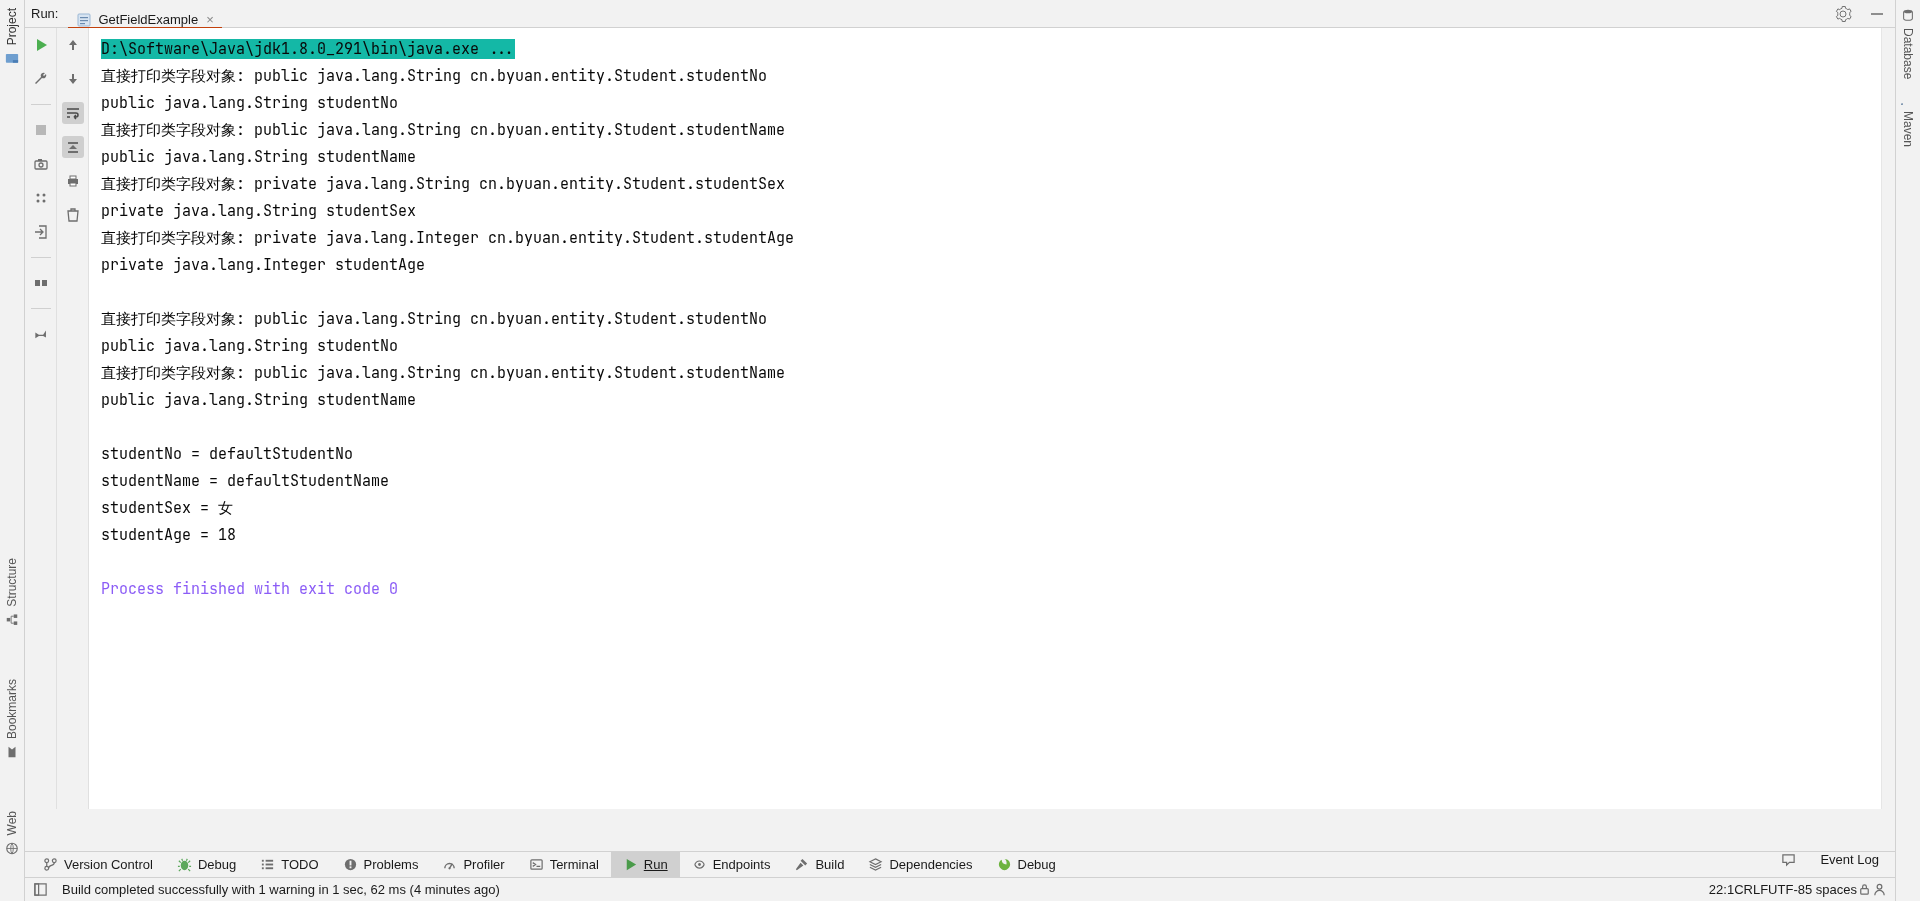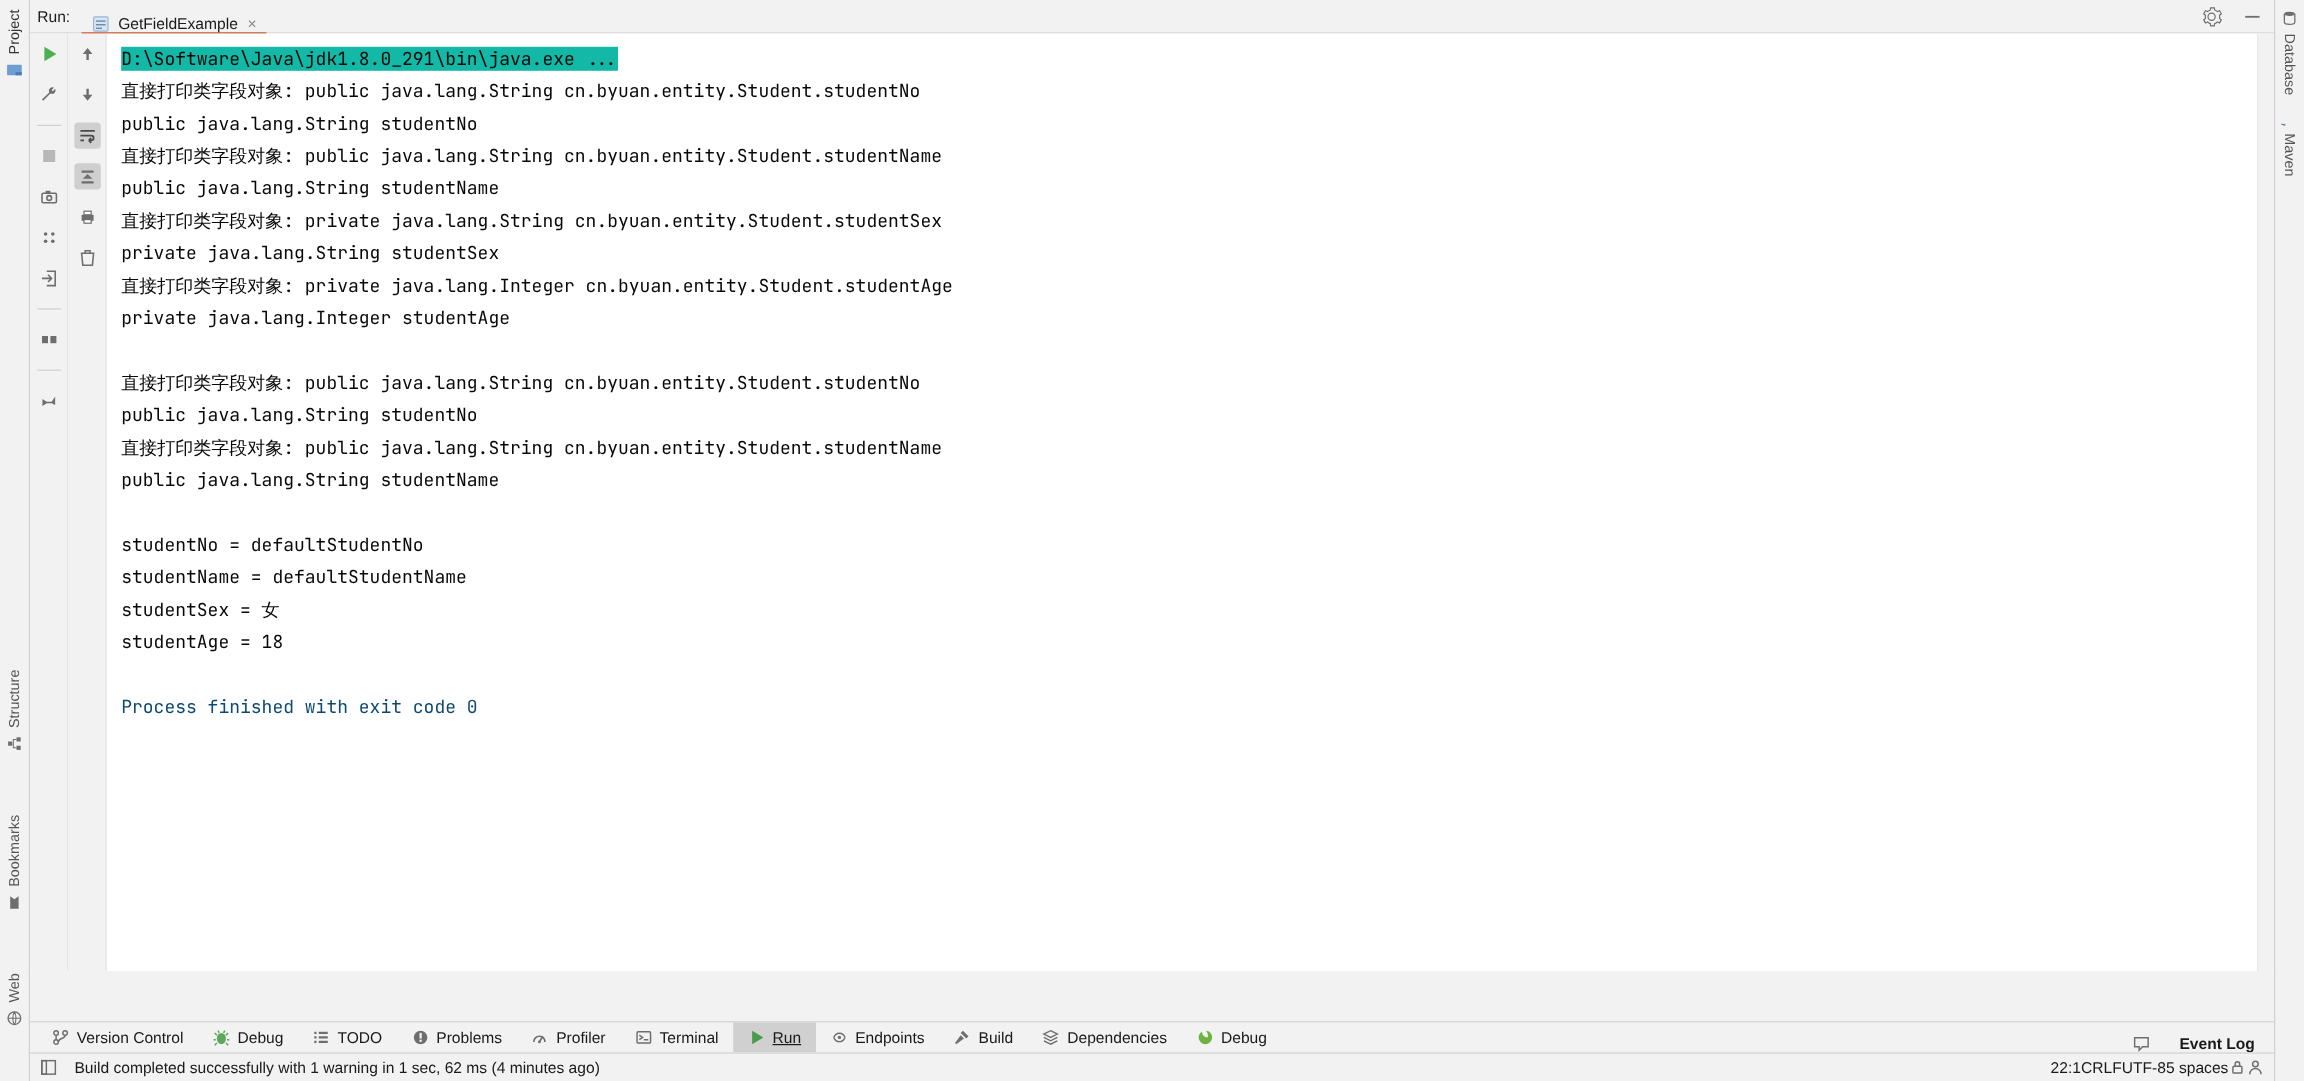--- a/index.html
+++ b/index.html
@@ -77,40 +77,40 @@
   .act-divider { width:20px; height:1px; background:#d0d0d0; margin:2px 0;}
 
   
   .console {
     flex:1; overflow:auto; background:#ffffff;
     font-family: "JetBrains Mono","Consolas","Courier New",monospace;
     font-size: 15px; line-height: 27px; color:#080808;
     padding: 8px 10px 8px 12px; white-space: pre;
   }
   .console .cmd { background:#14b8a6; display:inline; }
-  .console .exit { color:#0c4a6e; }
+  .console .exit { color:#8b5cf6; }
 
   
   .mini-scroll { width:14px; background:#f2f2f2; border-left:1px solid #e6e6e6;}
 
   
   .bottom-tabs {
     height: 26px; background:#f2f2f2; border-top:1px solid #d1d1d1;
     display:flex; align-items:stretch; padding:0 6px; gap:0;
     font-size:13px; color:#1a1a1a;margin-top:42px;
   }
   .btab {
     display:flex; align-items:center; gap:6px; padding:0 12px; cursor:pointer;
     border-right:0px solid transparent;
   }
   .btab.active { background:#d0d0d0;text-decoration:underline; }
   .btab-icon { width:15px; height:15px; fill:#6e6e6e; }
   .btab-icon.green{ fill:#4a9b4a;}
   .bottom-tabs .flex-spacer{flex:1;}
-  .event-log { display:flex; align-items:flex-end; gap:24px; padding:0 10px; cursor:pointer;font-weight:bold;}
+  .event-log { display:flex; align-items:flex-start; gap:24px; padding:0 10px; cursor:pointer;}
 
   
   .status-bar {
     height: 24px; background:#f2f2f2; border-top:1px solid #d1d1d1;
     display:flex; align-items:center; padding:0 8px; gap:14px;
     font-size:13px; color:#1a1a1a;text-align:right;
   }
   .status-bar .sb-icon { width:15px; height:15px; fill:#6e6e6e; }
   .status-bar .flex-spacer{flex:1;}
   .status-right { display:flex; align-items:center; }

